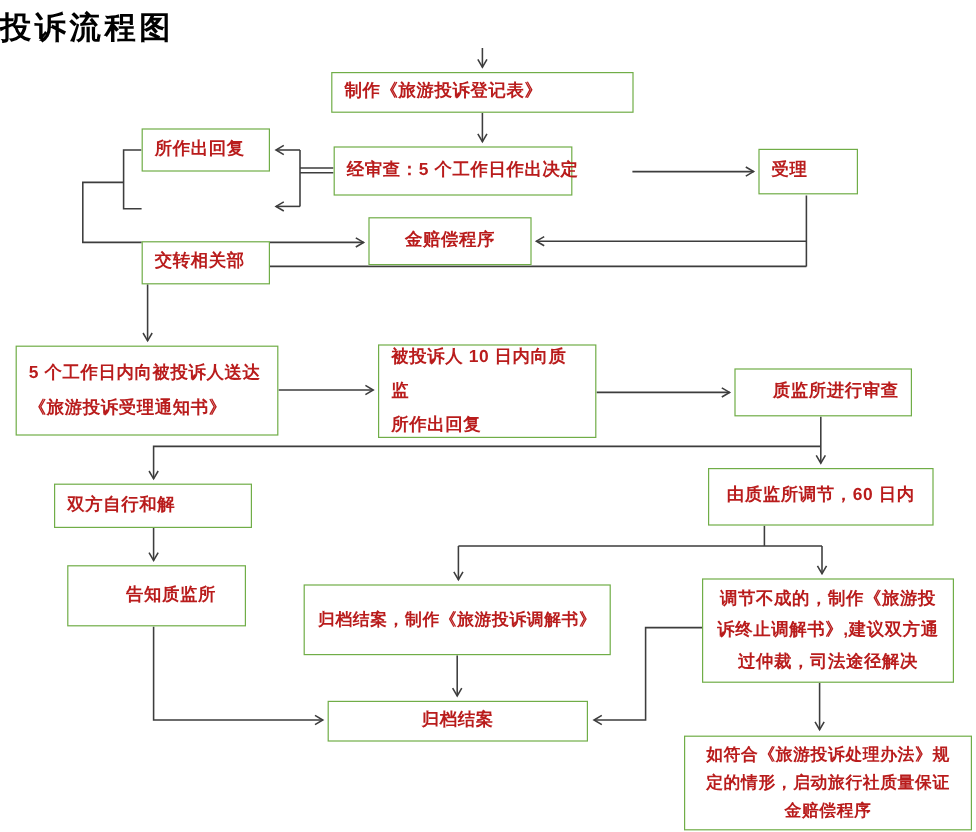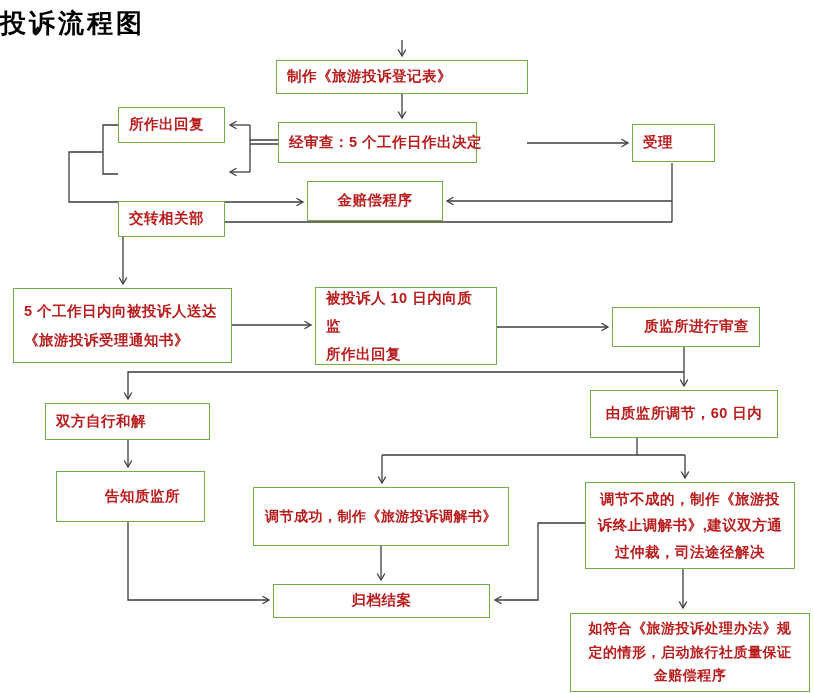--- a/index.html
+++ b/index.html
@@ -98,21 +98,21 @@
   <div class="node nb10">
       <span>双方自行和解</span>
     </div>
   <div class="node nb11">
       <span>告知质监所</span>
     </div>
   <div class="node nb12 center">
       <span>由质监所调节，60 日内</span>
     </div>
   <div class="node nb13 center">
-      <span>调节成功，制作《旅游投诉调解书》</span>
+      <span>归档结案，制作《旅游投诉调解书》</span>
     </div>
   <div class="node nb14 center multiline"><span>调节不成的，制作《旅游投
 诉终止调解书》,建议双方通
 过仲裁，司法途径解决</span></div>
   <div class="node nb16 center multiline"><span>如符合《旅游投诉处理办法》规
 定的情形，启动旅行社质量保证
 金赔偿程序</span></div>
   <div class="node nb15 center">
       <span>归档结案</span>
     </div>

